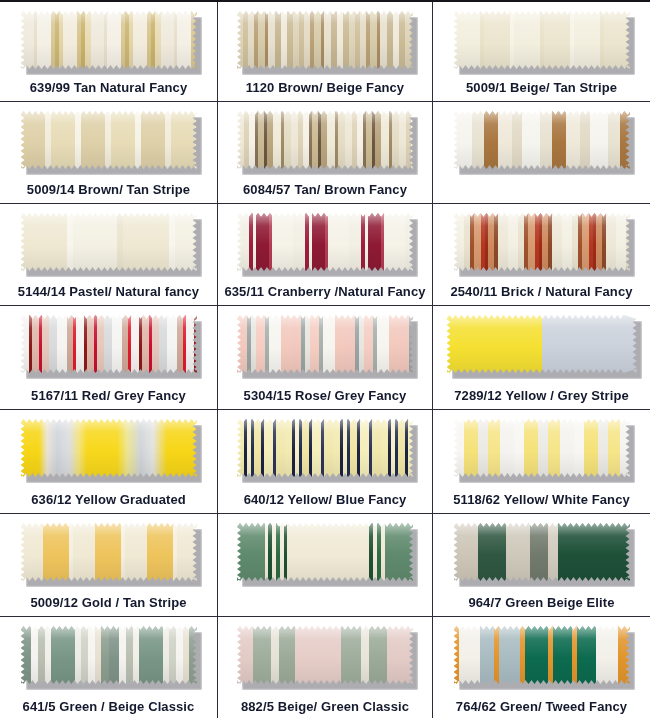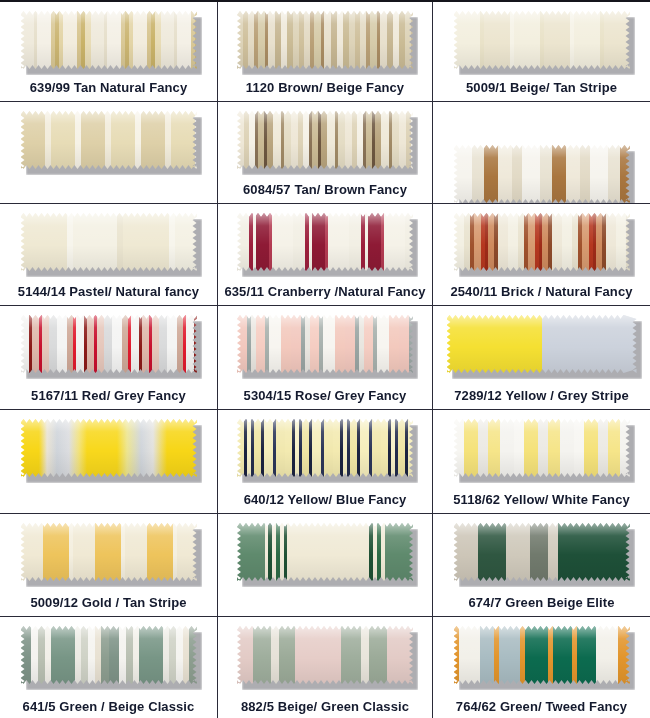--- a/index.html
+++ b/index.html
@@ -23,21 +23,21 @@
     box-sizing:border-box;
     border-right:1px solid #2a2a38;
     border-bottom:1px solid #2a2a38;
     display:flex;
     flex-direction:column;
     align-items:center;
     justify-content:flex-start;
     background:#fff;
     overflow:hidden;
   }
-  .cell.col3{border-right:none;justify-content:flex-end;}
+  .cell.col3{border-right:none;}
   .cell.row7{border-bottom:none;}
 
   
   .swatch-wrap{
     position:relative;
     margin-top:9px;
     width:176px;
     height:58px;
   }
   .swatch-wrap.wide{width:190px;}
@@ -182,20 +182,21 @@
       </div>
       <div class="label">5009/1 Beige/ Tan  Stripe</div>
     </div>
     <div class="cell">
       <div class="swatch-wrap">
         <div class="swatch-shadow"></div>
         <div class="swatch" style="background-image: repeating-linear-gradient(to right, rgb(222, 208, 168) 0px, rgb(222, 208, 168) 24px, rgb(242, 236, 219) 24px, rgb(242, 236, 219) 30px, rgb(231, 220, 182) 30px, rgb(231, 220, 182) 54px, rgb(246, 242, 230) 54px, rgb(246, 242, 230) 60px);">
           <div class="sheen"></div>
         </div>
       </div>
+      <div class="label">5009/14 Brown/  Tan  Stripe</div>
     </div>
     <div class="cell">
       <div class="swatch-wrap">
         <div class="swatch-shadow"></div>
         <div class="swatch" style="background-image: repeating-linear-gradient(to right, rgb(238, 231, 214) 0px, rgb(238, 231, 214) 7px, rgb(221, 210, 182) 7px, rgb(221, 210, 182) 12px, rgb(245, 241, 230) 12px, rgb(245, 241, 230) 18px, rgb(138, 115, 87) 18px, rgb(138, 115, 87) 21px, rgb(203, 187, 149) 21px, rgb(203, 187, 149) 27px, rgb(109, 87, 64) 27px, rgb(109, 87, 64) 30px, rgb(185, 165, 126) 30px, rgb(185, 165, 126) 36px, rgb(239, 233, 216) 36px, rgb(239, 233, 216) 44px, rgb(160, 138, 102) 44px, rgb(160, 138, 102) 47px, rgb(228, 220, 196) 47px, rgb(228, 220, 196) 54px);">
           <div class="sheen"></div>
         </div>
       </div>
       <div class="label">6084/57 Tan/ Brown Fancy</div>
     </div>
@@ -261,20 +262,21 @@
       </div>
       <div class="label">7289/12 Yellow / Grey Stripe</div>
     </div>
     <div class="cell">
       <div class="swatch-wrap">
         <div class="swatch-shadow"></div>
         <div class="swatch" style="background-image: linear-gradient(to right, rgb(247, 214, 23) 0px, rgb(247, 214, 23) 18px, rgb(233, 227, 212) 26px, rgb(207, 212, 218) 36px, rgb(220, 221, 224) 48px, rgb(242, 226, 122) 58px, rgb(248, 216, 28) 66px, rgb(248, 216, 28) 96px, rgb(237, 229, 143) 106px, rgb(207, 212, 218) 120px, rgb(227, 226, 223) 132px, rgb(247, 214, 23) 146px, rgb(247, 214, 23) 176px);">
           <div class="sheen"></div>
         </div>
       </div>
+      <div class="label">636/12 Yellow Graduated</div>
     </div>
     <div class="cell">
       <div class="swatch-wrap">
         <div class="swatch-shadow"></div>
         <div class="swatch" style="background-image: repeating-linear-gradient(to right, rgb(243, 234, 176) 0px, rgb(243, 234, 176) 7px, rgb(27, 35, 64) 7px, rgb(27, 35, 64) 10px, rgb(247, 241, 200) 10px, rgb(247, 241, 200) 14px, rgb(35, 44, 76) 14px, rgb(35, 44, 76) 17px, rgb(239, 229, 164) 17px, rgb(239, 229, 164) 24px, rgb(27, 35, 64) 24px, rgb(27, 35, 64) 27px, rgb(245, 238, 188) 27px, rgb(245, 238, 188) 36px, rgb(43, 53, 88) 36px, rgb(43, 53, 88) 39px, rgb(241, 232, 174) 39px, rgb(241, 232, 174) 48px);">
           <div class="sheen"></div>
         </div>
       </div>
       <div class="label">640/12 Yellow/ Blue Fancy</div>
     </div>
@@ -304,21 +306,21 @@
         </div>
       </div>
     </div>
     <div class="cell col3">
       <div class="swatch-wrap">
         <div class="swatch-shadow"></div>
         <div class="swatch" style="background-image: linear-gradient(to right, rgb(205, 198, 184) 0px, rgb(205, 198, 184) 24px, rgb(47, 87, 65) 24px, rgb(47, 87, 65) 52px, rgb(207, 201, 187) 52px, rgb(207, 201, 187) 76px, rgb(113, 122, 109) 76px, rgb(113, 122, 109) 94px, rgb(210, 204, 190) 94px, rgb(210, 204, 190) 104px, rgb(30, 80, 56) 104px, rgb(30, 80, 56) 176px);">
           <div class="sheen"></div>
         </div>
       </div>
-      <div class="label">674/7 Green Beige Elite</div>
+      <div class="label">964/7 Green Beige Elite</div>
     </div>
     <div class="cell row7">
       <div class="swatch-wrap">
         <div class="swatch-shadow"></div>
         <div class="swatch" style="background-image: repeating-linear-gradient(to right, rgb(127, 148, 136) 0px, rgb(127, 148, 136) 10px, rgb(244, 243, 239) 10px, rgb(244, 243, 239) 17px, rgb(185, 192, 178) 17px, rgb(185, 192, 178) 24px, rgb(241, 239, 232) 24px, rgb(241, 239, 232) 30px, rgb(120, 150, 134) 30px, rgb(120, 150, 134) 54px, rgb(236, 235, 228) 54px, rgb(236, 235, 228) 60px, rgb(207, 210, 198) 60px, rgb(207, 210, 198) 67px, rgb(245, 244, 240) 67px, rgb(245, 244, 240) 74px, rgb(232, 225, 210) 74px, rgb(232, 225, 210) 80px, rgb(141, 158, 144) 80px, rgb(141, 158, 144) 88px);">
           <div class="sheen"></div>
         </div>
       </div>
       <div class="label">641/5 Green / Beige Classic</div>
     </div>

